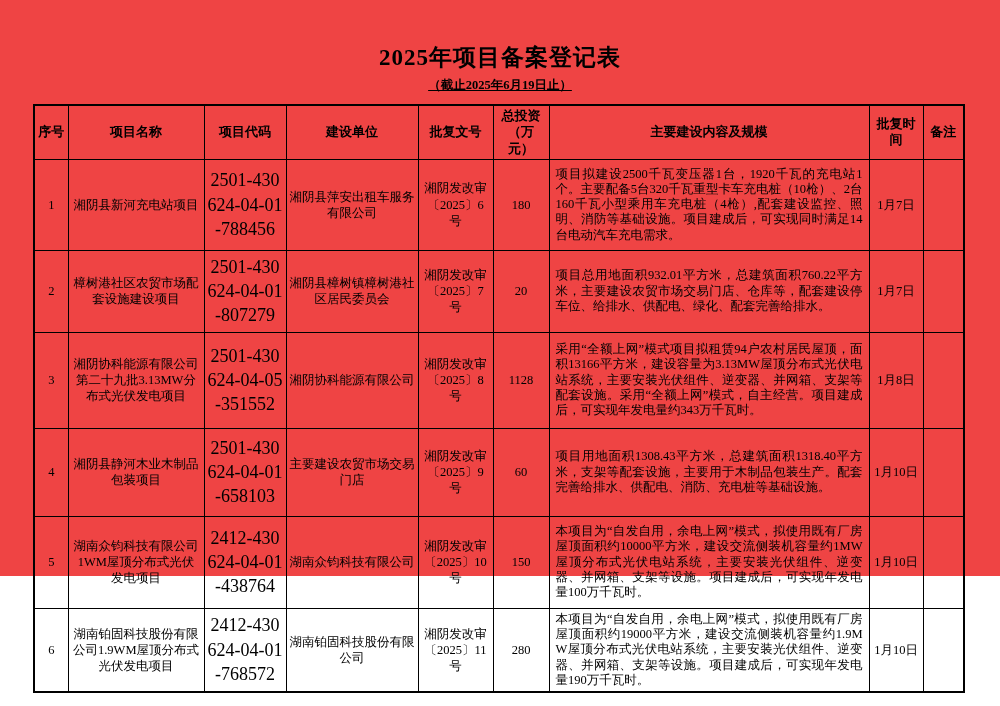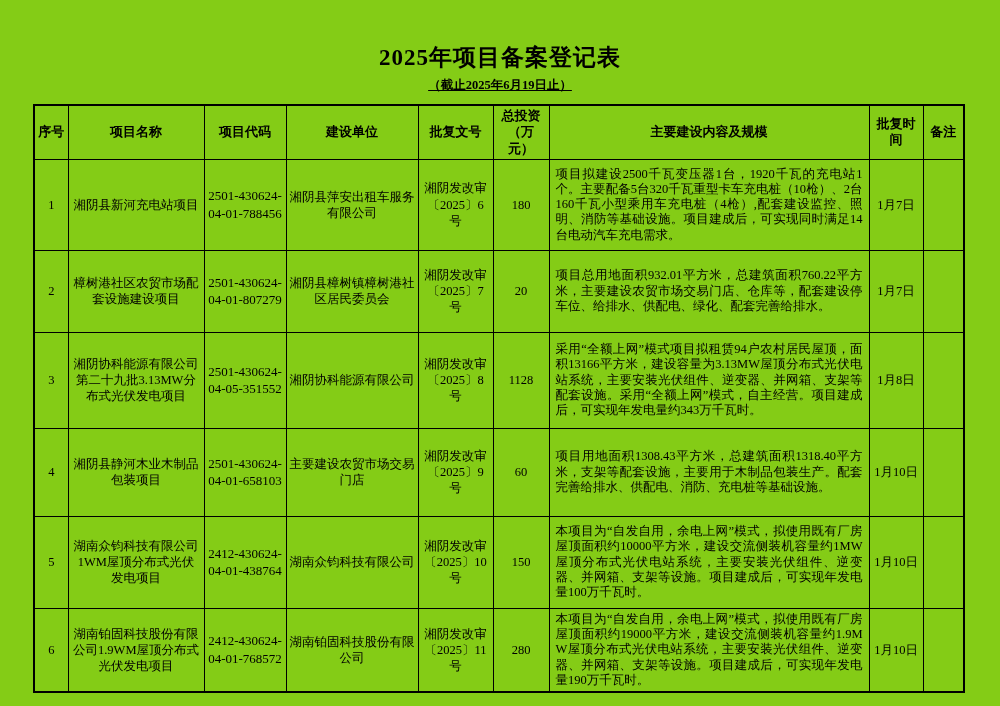--- a/index.html
+++ b/index.html
@@ -1,21 +1,21 @@
 <!DOCTYPE html>
 <html><head>
 <meta charset="utf-8">
 <style>
   html,body { margin:0; padding:0; background:#ffffff; }
   body {
     width:1000px; height:706px; overflow:hidden;
     font-family:"Liberation Serif","DejaVu Serif",serif;
     color:#000;
   }
-  .page { position:relative; width:1000px; height:706px; background:#84cc16; }
+  .page { position:relative; width:1000px; height:576px; background:#ef4444; }
   .doc-title {
     margin:0; padding-top:42px;
     text-align:center; font-size:23px; font-weight:bold; letter-spacing:1px;
   }
   .doc-subtitle {
     margin:4px 0 10px 0;
     text-align:center; font-size:12.5px; font-weight:bold;text-decoration:underline;
   }
   table.reg-table {
     border-collapse:collapse; table-layout:fixed;
@@ -33,21 +33,21 @@
     padding:2px 3px; height:38px; line-height:1.25;
   }
   .reg-table td {
     font-size:12.5px; text-align:center;
     padding:2px 3px; line-height:1.3;
   }
   .reg-table td.cell-content {
     text-align:justify; text-justify:inter-character;
     padding:3px 6px; line-height:1.22; font-size:12.5px;margin-left:12px;
   }
-  .reg-table td.cell-code { font-size:13px; line-height:1.35; }
+  .reg-table td.cell-code { font-size:18px; line-height:1.35; }
 </style>
 </head>
 <body>
 
 <div class="page">
   <h1 class="doc-title">2025年项目备案登记表</h1>
   <div class="doc-subtitle">（截止2025年6月19日止）</div>
 
   <table class="reg-table">
     <colgroup>

